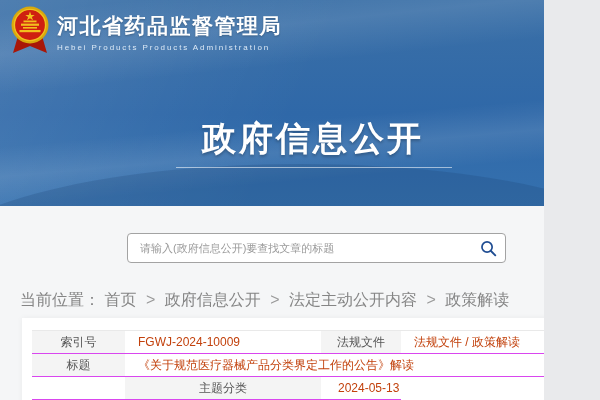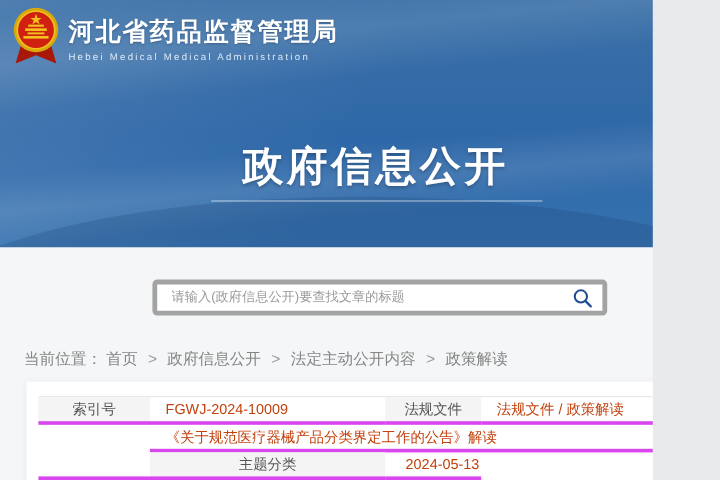--- a/index.html
+++ b/index.html
@@ -48,53 +48,53 @@
     text-shadow:0 2px 3px rgba(0,0,0,0.25); white-space:nowrap;
   }
   .hero-underline {
     position:absolute; left:176px; top:167px; width:276px; height:1px;
     background:rgba(255,255,255,0.55);
   }
 
   
   .search-box {
     position:absolute; left:127px; top:233px; width:379px; height:30px;
-    background:#ffffff; border:4px solid #a3a3a3; border-radius:4px;
+    background:#ffffff; border:1px solid #a3a3a3; border-radius:4px;
     display:flex; align-items:center;
   }
   .search-box input {
     flex:1 1 auto; height:100%; border:none; outline:none; background:transparent;
     padding:0 6px 0 12px; font-size:11px; color:#333;
     font-family:"Liberation Sans","DejaVu Sans",sans-serif;
   }
   .search-box input::placeholder { color:#9a9a9a; }
   .search-btn {
     flex:0 0 auto; width:34px; height:100%; border:none; background:transparent;
     display:flex; align-items:center; justify-content:center; cursor:pointer; padding:0;
   }
 
   
   .breadcrumb {
-    position:absolute; left:20px; top:290px; font-size:13px; color:#858585; white-space:nowrap;
+    position:absolute; left:20px; top:290px; font-size:16px; color:#858585; white-space:nowrap;
   }
   .breadcrumb a { color:#858585; text-decoration:none; cursor:pointer; }
   .breadcrumb .sep { margin:0 5px; color:#9a9a9a; }
 
   
   .panel {
     position:absolute; left:22px; top:318px; width:592px; height:120px;
     background:#ffffff; box-shadow:0 0 6px rgba(0,0,0,0.05);
   }
   .info-table {
     position:absolute; left:10px; top:12px; width:578px;
     display:grid; grid-template-columns:93px 196px 80px 1fr;
     border-top:1px solid #e9e9e9;
   }
   .cell {
-    min-height:23px; border-bottom:3px solid #d946ef;
+    min-height:23px; border-bottom:1px solid #d946ef;
     display:flex; align-items:center; font-size:12px; overflow:hidden; white-space:nowrap;
   }
   .cell.lbl { background:#f4f4f4; justify-content:center; color:#555; }
   .cell.val { padding-left:13px; color:#c2410c; }
   .cell.val.date { padding-left:17px; }
   .span3 { grid-column:2 / 5; }
 </style>
 </head>
 <body>
 
@@ -112,21 +112,21 @@
         <circle cx="20" cy="19" r="15.6" fill="#cf2010"></circle>
         <circle cx="20" cy="19" r="15.6" fill="none" stroke="#f2c11d" stroke-width="1.4"></circle>
         <polygon points="20,5.5 21.2,8.9 24.7,8.9 21.9,11 23,14.3 20,12.3 17,14.3 18.1,11 15.3,8.9 18.8,8.9" fill="#f2c11d"></polygon>
         <rect x="13.5" y="14.5" width="13" height="1.8" fill="#f2c11d"></rect>
         <rect x="11" y="17.6" width="18" height="2.2" fill="#f2c11d"></rect>
         <rect x="13" y="21" width="14" height="1.6" fill="#f2c11d"></rect>
         <rect x="9.5" y="24" width="21" height="2.2" fill="#f2c11d"></rect>
       </svg>
       <div class="brand-text">
         <div class="brand-cn">河北省药品监督管理局</div>
-        <div class="brand-en">Hebei Medical Medical Administration</div>
+        <div class="brand-en">Hebei Products Products Administration</div>
       </div>
     </div>
 
     <div class="hero-title">政府信息公开</div>
     <div class="hero-underline"></div>
   </header>
 
   <div class="search-box">
     <input type="text" placeholder="请输入(政府信息公开)要查找文章的标题" style="">
     <button class="search-btn">
@@ -149,20 +149,21 @@
   </nav>
 
   <section class="panel">
     <div class="info-table">
 
       <div class="cell lbl">索引号</div>
       <div class="cell val">FGWJ-2024-10009</div>
       <div class="cell lbl">法规文件</div>
       <div class="cell val">法规文件 / 政策解读</div>
 
+      <div class="cell lbl">标题</div>
       <div class="cell val span3">《关于规范医疗器械产品分类界定工作的公告》解读</div>
 
       <div class="cell val"></div>
       <div class="cell lbl">主题分类</div>
       <div class="cell val date">2024-05-13</div>
 
     </div>
   </section>
 
 </div>

